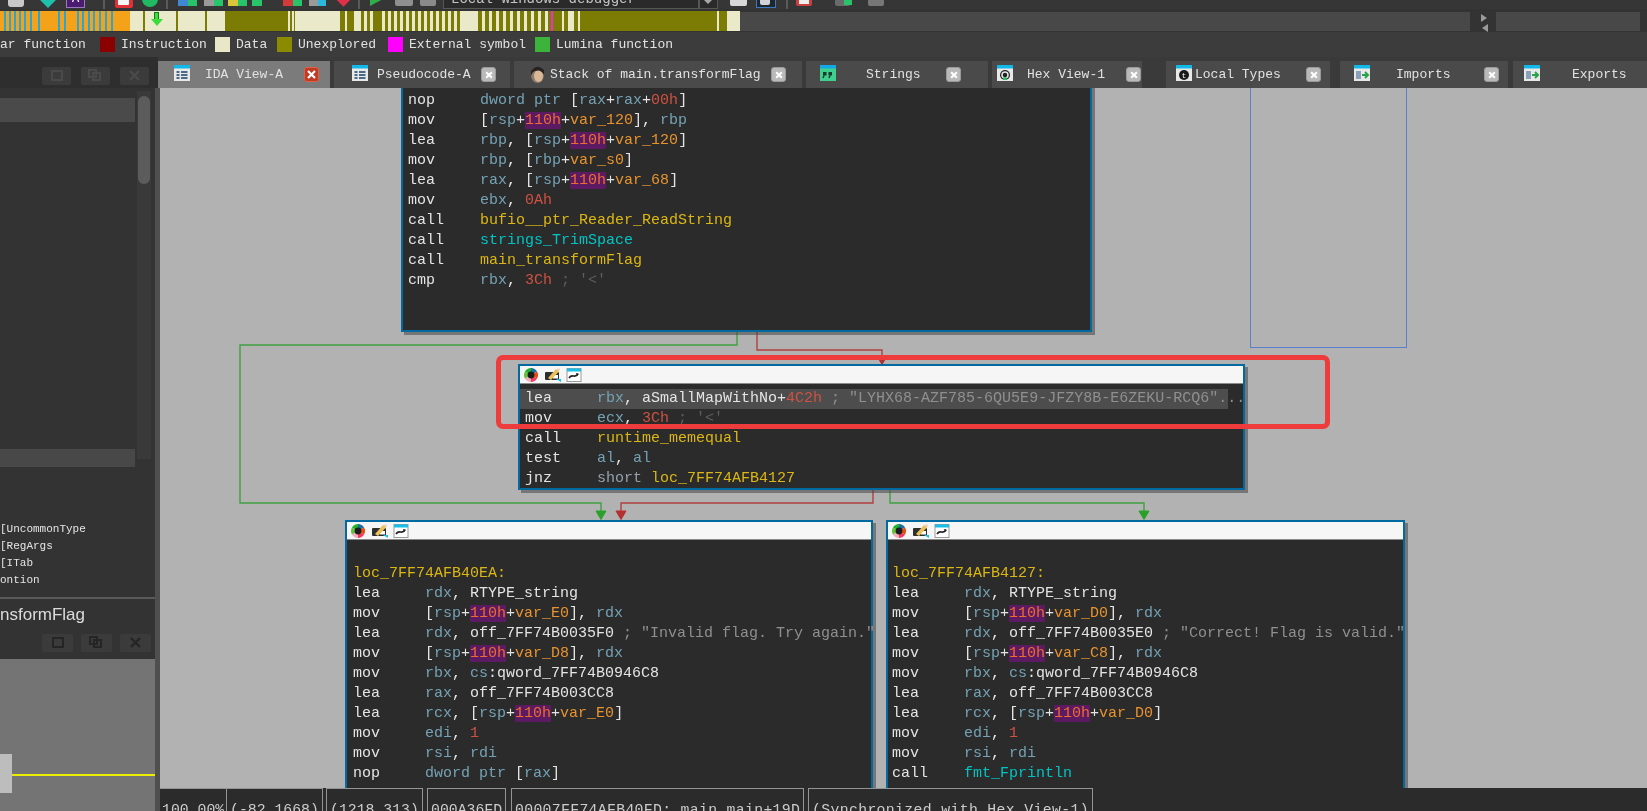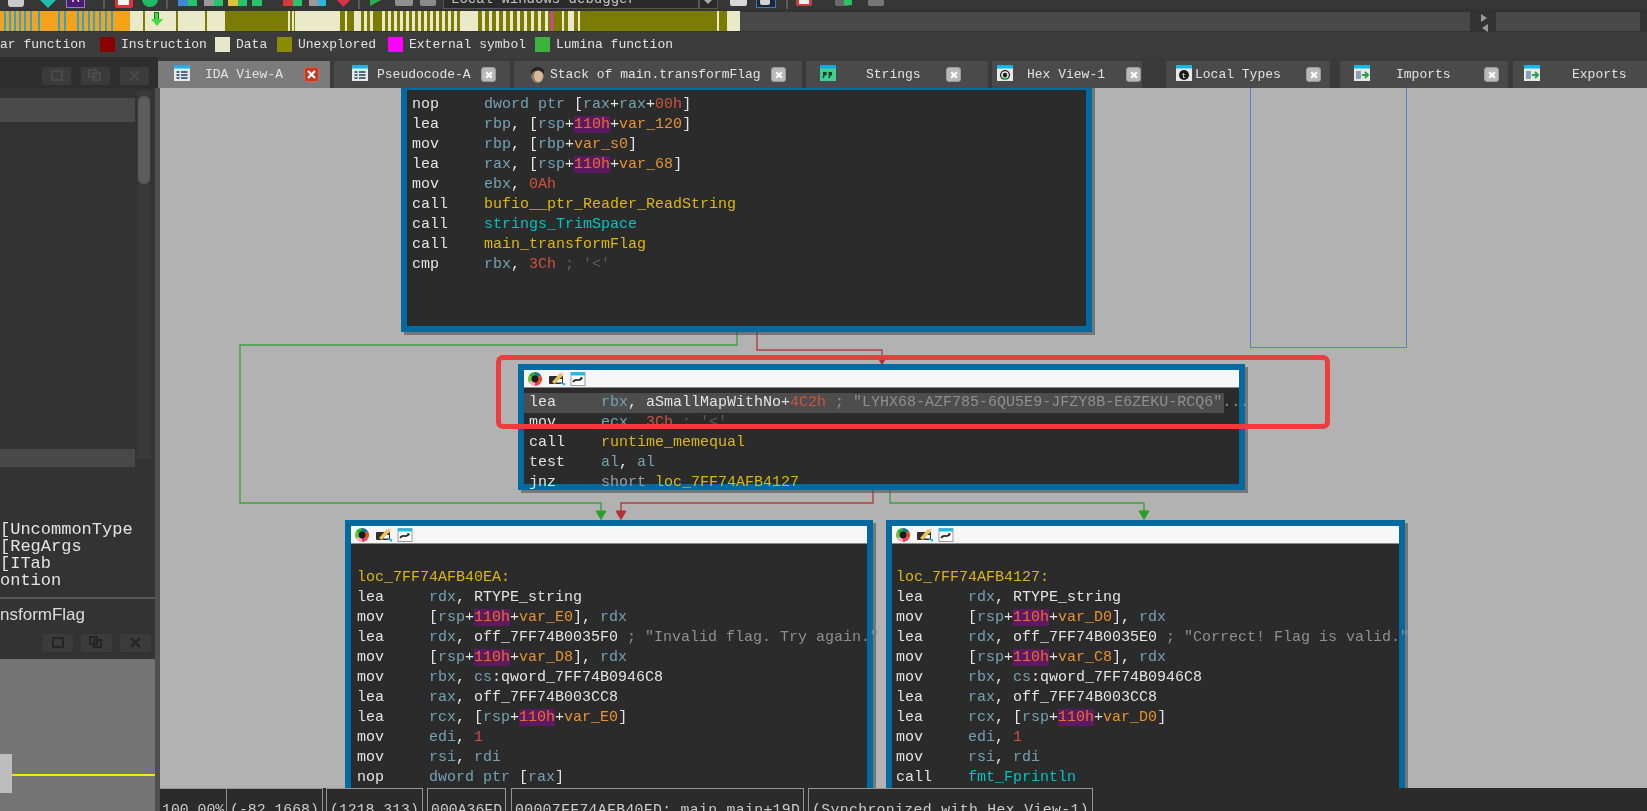--- a/index.html
+++ b/index.html
@@ -1,21 +1,21 @@
 <!DOCTYPE html>
 <html><head><meta charset="utf-8"><style>
 *{margin:0;padding:0;box-sizing:border-box}
 html,body{width:1647px;height:811px;overflow:hidden;background:#343434}
 body{position:relative;font-family:"Liberation Mono",monospace}
 .a{position:absolute}
 
 .w{color:#e4e4e4}.g{color:#74a2b4}.n{color:#cf5240}.v{color:#e8932e}.y{color:#dcb713}
 .c{color:#00c4c4}.cm{color:#8f8f8f}.cd{color:#5e5e5e}.sh{color:#94a1aa}
 .hl{background:#5c1a62;color:#ee6b31}
-.node{position:absolute;background:#2b2b2b;border:6px solid #0369a1;box-shadow:3px 3px 0 rgba(70,70,70,.55)}
+.node{position:absolute;background:#2b2b2b;border:2px solid #0369a1;box-shadow:3px 3px 0 rgba(70,70,70,.55)}
 .ntit{height:18px;background:#f6f6f6;border-bottom:1px solid #8a8a8a;position:relative}
 .code{position:relative;font-size:15px;line-height:20px;color:#e4e4e4}
 .ln{height:20px;white-space:pre;overflow:visible}
 .sel{background:#4d4d4d}
 
 .tab{position:absolute;top:4px;height:37px;background:#4a4a4a;color:#e2e2e2;font-size:13px;line-height:27px;white-space:pre}
 .tabx{position:absolute;top:10px;width:15px;height:15px;background:#b9b9b9;border-radius:3px;border:1px solid #9a9a9a}
 .tabx:before{content:"";position:absolute;left:3px;top:6px;width:8px;height:2px;background:#fff;transform:rotate(45deg)}
 .tabx:after{content:"";position:absolute;left:3px;top:6px;width:8px;height:2px;background:#fff;transform:rotate(-45deg)}
 .sbtn{position:absolute;width:29px;height:18px;background:#3b3b3b;border-radius:2px}
@@ -218,21 +218,21 @@
       <rect x="2" y="6" width="5" height="8" fill="#8aa0b8"></rect>
       <path d="M8 10 L14 10 M11 7 L14 10 L11 13" stroke="#27a44a" stroke-width="2" fill="none"></path>
     </svg>
 </div>
 
 <div id="sidebar" class="a" style="left:0;top:88px;width:155px;height:723px;background:#333;overflow:hidden">
 <div class="a" style="left:0;top:10px;width:135px;height:24px;background:#4a4a4a"></div>
 <div class="a" style="left:137px;top:3px;width:14px;height:368px;background:#3a3a3a"></div>
 <div class="a" style="left:138px;top:8px;width:12px;height:88px;background:#5c5c5c;border-radius:6px"></div>
 <div class="a" style="left:0;top:361px;width:135px;height:18px;background:#484848"></div>
-<div class="a" style="left:0;top:433px;width:185px;color:#e4e4e4;font-size:17px;line-height:17px;white-space:pre">[UncommonType
+<div class="a" style="left:0;top:433px;width:185px;color:#e4e4e4;font-size:11px;line-height:17px;white-space:pre">[UncommonType
 [RegArgs
 [ITab
 ontion</div>
 <div class="a" style="left:0;top:509px;width:156px;height:2px;background:#5a5a5a"></div>
 <div class="a" style="left:0;top:517px;width:155px;color:#dcdcdc;font-size:17px;font-family:'Liberation Sans',sans-serif">nsformFlag</div>
 <div class="sbtn" style="left:42px;top:546px;width:31px"></div>
 <div class="sbtn" style="left:81px;top:546px;width:31px"></div>
 <div class="sbtn" style="left:120px;top:546px;width:31px"></div>
 <svg class="a" style="left:42px;top:546px" width="110" height="18" viewBox="0 0 110 18">
 <rect x="11" y="4" width="10" height="9" fill="none" stroke="#252525" stroke-width="2"></rect>
@@ -258,20 +258,21 @@
 <path d="M717,268 L727,268 L722,276.5 Z" fill="#b43030" stroke="#b43030"></path>
 <path d="M713,402 L713,415 L461,415 L461,424" fill="none" stroke="#b04040" stroke-width="1.4"></path>
 <path d="M456,423 L466,423 L461,431.5 Z" fill="#b43030" stroke="#b43030"></path>
 <path d="M730,402 L730,415 L984,415 L984,424" fill="none" stroke="#3fa03f" stroke-width="1.4"></path>
 <path d="M979,423 L989,423 L984,431.5 Z" fill="#2aa02a" stroke="#2aa02a"></path>
 </svg>
 
 <div class="node" style="left:241px;top:-4px;width:691px;height:248px">
 <div class="code" style="padding:5px 0 0 5px">
 <div class="ln"><span class="w">nop     </span><span class="g">dword ptr </span><span class="w">[</span><span class="g">rax</span><span class="w">+</span><span class="g">rax</span><span class="w">+</span><span class="n">00h</span><span class="w">]</span></div>
+<div class="ln"><span class="w">mov     [</span><span class="g">rsp</span><span class="w">+</span><span class="hl">110h</span><span class="w">+</span><span class="v">var_120</span><span class="w">], </span><span class="g">rbp</span></div>
 <div class="ln"><span class="w">lea     </span><span class="g">rbp</span><span class="w">, [</span><span class="g">rsp</span><span class="w">+</span><span class="hl">110h</span><span class="w">+</span><span class="v">var_120</span><span class="w">]</span></div>
 <div class="ln"><span class="w">mov     </span><span class="g">rbp</span><span class="w">, [</span><span class="g">rbp</span><span class="w">+</span><span class="v">var_s0</span><span class="w">]</span></div>
 <div class="ln"><span class="w">lea     </span><span class="g">rax</span><span class="w">, [</span><span class="g">rsp</span><span class="w">+</span><span class="hl">110h</span><span class="w">+</span><span class="v">var_68</span><span class="w">]</span></div>
 <div class="ln"><span class="w">mov     </span><span class="g">ebx</span><span class="w">, </span><span class="n">0Ah</span></div>
 <div class="ln"><span class="w">call    </span><span class="y">bufio__ptr_Reader_ReadString</span></div>
 <div class="ln"><span class="w">call    </span><span class="c">strings_TrimSpace</span></div>
 <div class="ln"><span class="w">call    </span><span class="y">main_transformFlag</span></div>
 <div class="ln"><span class="w">cmp     </span><span class="g">rbx</span><span class="w">, </span><span class="n">3Ch</span><span class="cd"> ; '&lt;'</span></div>
 </div>
 </div>

